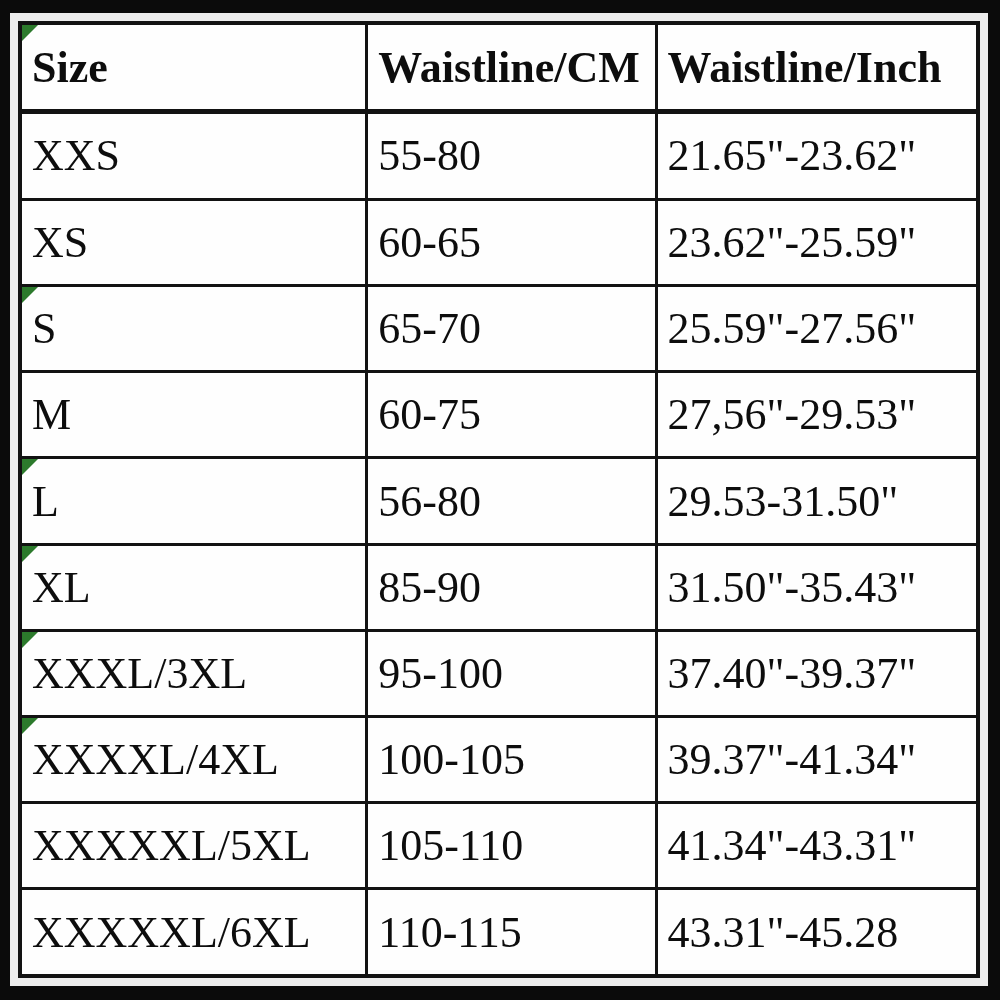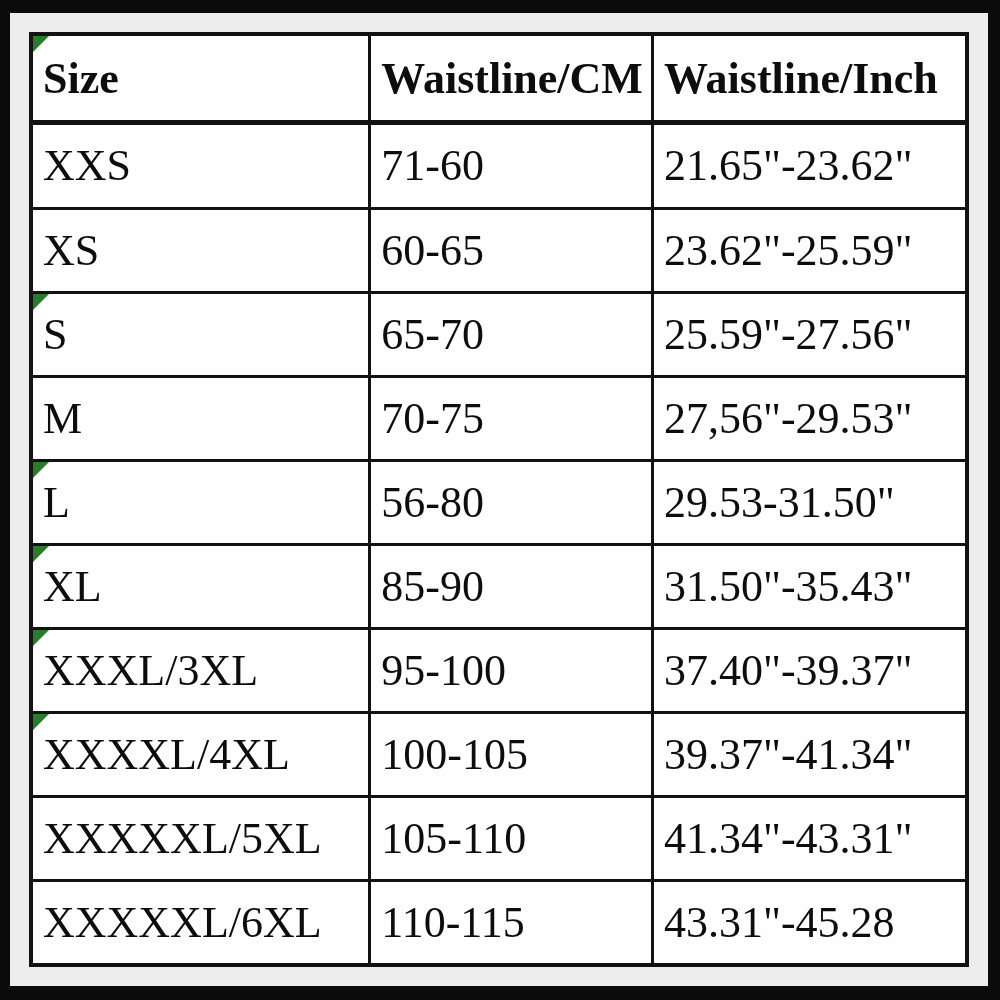--- a/index.html
+++ b/index.html
@@ -11,21 +11,21 @@
     overflow: hidden;
   }
   .frame {
     position: absolute;
     left: 10px;
     top: 13px;
     width: 978px;
     height: 973px;
     box-sizing: border-box;
     background: #ededed;
-    padding: 19px;
+    padding: 8px;
   }
   table.size-chart {
     width: 100%;
     height: 100%;
     border-collapse: collapse;
     table-layout: fixed;
     background: #ffffff;
     border: 4px solid #121212;
   }
   th, td {
@@ -78,36 +78,36 @@
           <span class="corner-marker"></span>
           <span>Size</span>
         </th>
         <th>Waistline/CM</th>
         <th>Waistline/Inch</th>
       </tr>
     </thead>
     <tbody>
       <tr>
         <td class="size-cell"><span>XXS</span></td>
-        <td class="num-cell">71-60</td>
+        <td class="num-cell">55-80</td>
         <td class="num-cell">21.65"-23.62"</td>
       </tr>
       <tr>
         <td class="size-cell"><span>XS</span></td>
         <td class="num-cell">60-65</td>
         <td class="num-cell">23.62"-25.59"</td>
       </tr>
       <tr>
         <td class="size-cell"><span class="corner-marker"></span><span>S</span></td>
         <td class="num-cell">65-70</td>
         <td class="num-cell">25.59"-27.56"</td>
       </tr>
       <tr>
         <td class="size-cell"><span>M</span></td>
-        <td class="num-cell">70-75</td>
+        <td class="num-cell">60-75</td>
         <td class="num-cell">27,56"-29.53"</td>
       </tr>
       <tr>
         <td class="size-cell"><span class="corner-marker"></span><span>L</span></td>
         <td class="num-cell">56-80</td>
         <td class="num-cell">29.53-31.50"</td>
       </tr>
       <tr>
         <td class="size-cell"><span class="corner-marker"></span><span>XL</span></td>
         <td class="num-cell">85-90</td>

